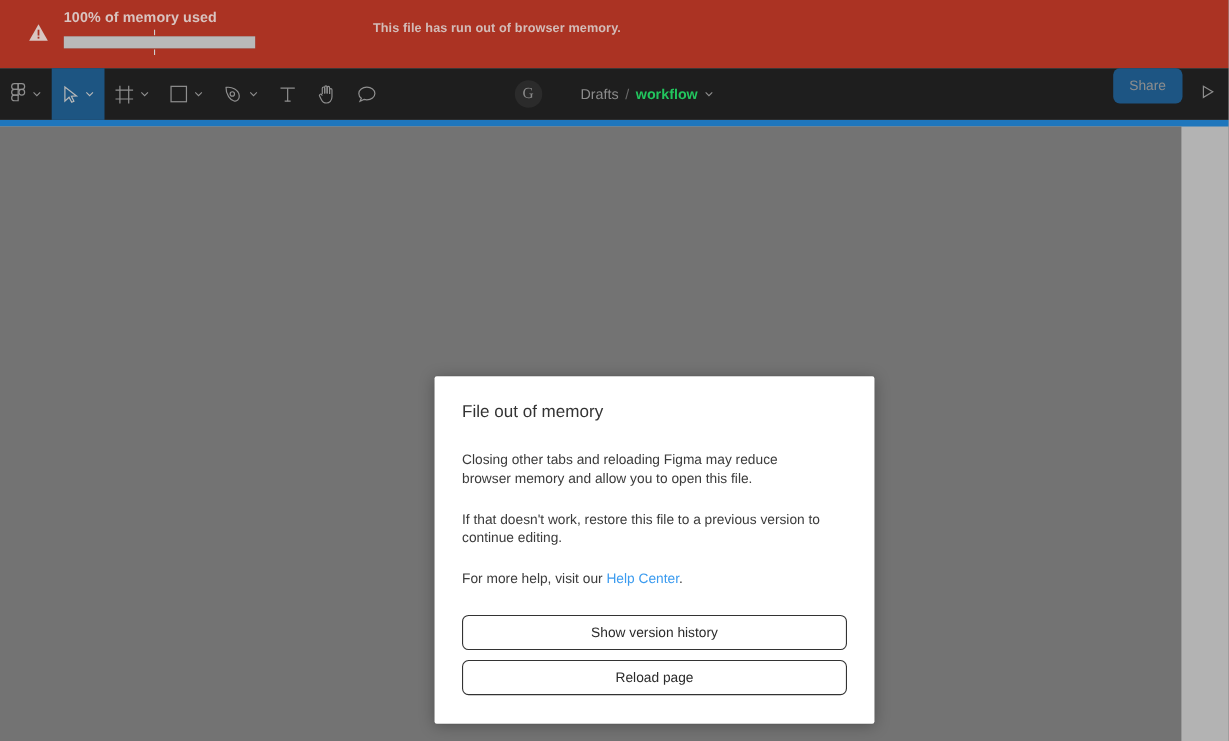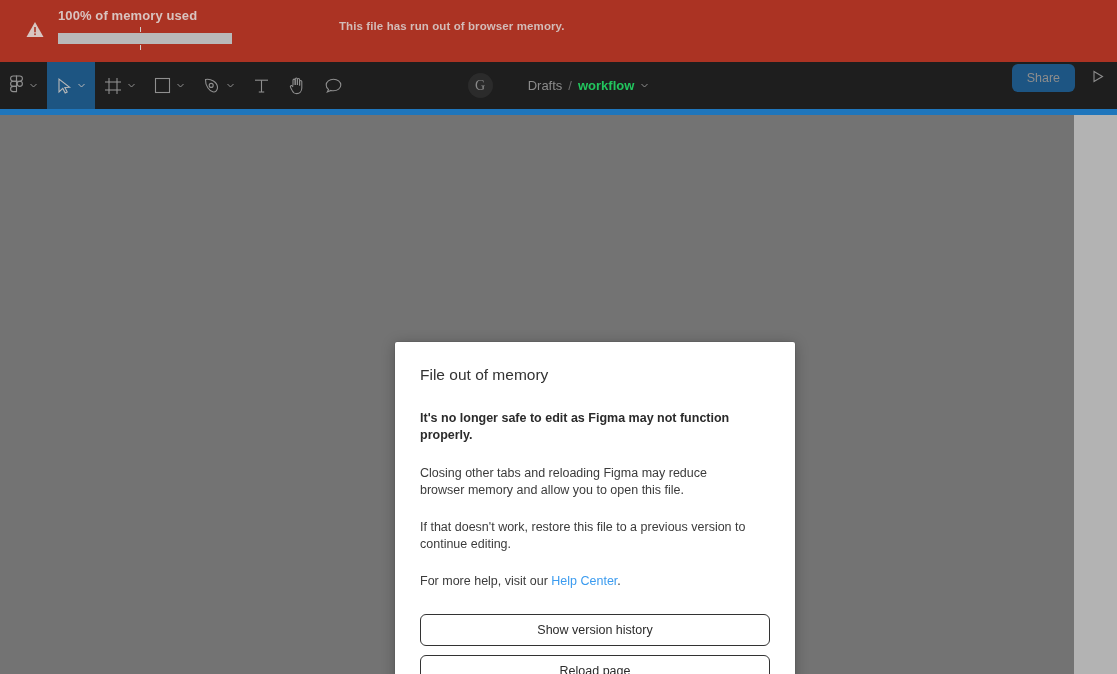--- a/index.html
+++ b/index.html
@@ -163,21 +163,20 @@
   .bc-sep { color: #6a6a6a; }
   .bc-file { color: #22c55e; font-weight: bold; }
   .bc-chev { color: #8c8c8c; }
 
   .toolbar-right {
     position: absolute;
     right: 0;
     top: 0;
     height: 32px;
     display: flex;
-    align-items: center;
     gap: 8px;
     padding-right: 4px;
   }
   .share-btn {
     background: #1d5583;
     color: #8d8d8d;
     border: none;
     border-radius: 6px;
     font-size: 12.5px;
     font-family: "Liberation Sans", sans-serif;
@@ -423,21 +422,20 @@
     </div>
   </div>
 </div>
 
 <div class="loading-bar"></div>
 
 <div class="canvas">
 
   <div class="dialog">
     <h2 class="dialog-title">File out of memory</h2>
-    <p class="dialog-lead">It's no longer safe to edit as Figma may not function properly.</p>
     <p class="dialog-para">Closing other tabs and reloading Figma may reduce browser memory and allow you to open this file.</p>
     <p class="dialog-para">If that doesn't work, restore this file to a previous version to continue editing.</p>
     <p class="dialog-para last"><span>For more help, visit our </span><a class="help-link" href="#">Help Center</a><span>.</span></p>
 
     <div class="dialog-actions">
       <button class="dlg-btn">Show version history</button>
       <button class="dlg-btn">Reload page</button>
     </div>
   </div>
 

